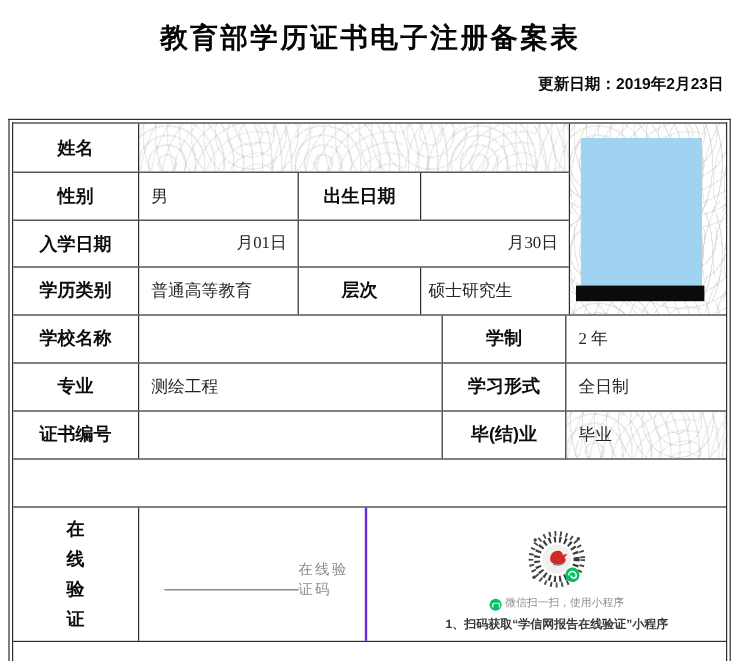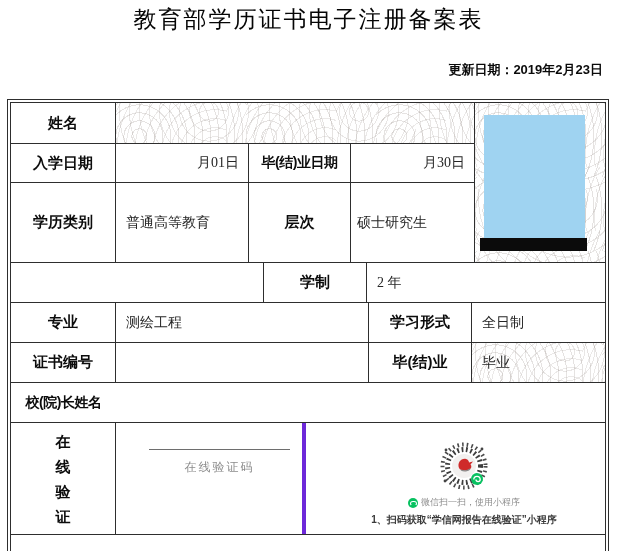--- a/index.html
+++ b/index.html
@@ -5,23 +5,23 @@
   * { margin:0; padding:0; box-sizing:border-box; }
   html,body { width:617px; height:551px; }
   body {
     background:#ffffff;
     font-family:"Liberation Sans", sans-serif;
     position:relative;
     overflow:hidden;
     color:#111;
   }
   .title {
-    position:absolute; top:4px; left:0; width:100%;
+    position:absolute; top:16px; left:0; width:100%;
     text-align:center;
-    font-size:23px; font-weight:normal; letter-spacing:2px;
+    font-size:23px; font-weight:bold; letter-spacing:2px;
     color:#050505;
   }
   .update-date {
     position:absolute; top:61px; right:14px;
     font-size:13px; font-weight:bold; color:#0a0a0a;
   }
   
   .table-outer {
     position:absolute; left:7px; top:99px; width:602px; height:452px;
     border-left:1px solid var(--line); border-right:1px solid var(--line); border-top:1px solid var(--line);
@@ -62,28 +62,28 @@
   .photo-cell { flex:1; position:relative; }
   .photo {
     position:absolute; left:9px; top:12px; width:101px; height:134px;
     background:var(--photo-blue);
   }
   .photo-bottom { position:absolute; left:-4px; right:-2px; bottom:-2px; height:13px; background:#0b0b0b; }
   
   .verify-row { height:112px; display:flex; border-bottom:1px solid var(--line);gap:21px; }
   .vlabel-cell { width:105px; flex:none; border-right:1px solid var(--line); display:flex; align-items:center; justify-content:center; }
   .vlabel { width:17px; word-break:break-all; line-height:25px; font-weight:bold; font-size:15px; text-align:center; color:#0c0c0c; }
-  .code-cell { width:169px; flex:none; border-right:4px solid #6d28d9; display:flex; flex-direction:column; align-items:center; justify-content:flex-start; }
+  .code-cell { width:169px; flex:none; border-right:2px solid #6d28d9; display:flex; flex-direction:row; align-items:center; justify-content:space-between; }
   .code-line { width:141px; border-top:1px solid #6e6e6e; margin-top:26px; }
   .code-caption { font-size:12px; color:var(--caption-gray); margin-top:9px; letter-spacing:2px; }
   .qr-cell { flex:1; display:flex; align-items:stretch; padding:0 6px 7px 2px; }
   .qr-group { display:flex; flex-direction:column; align-items:center; justify-content:flex-end; }
   .qr-group.left { flex:1.45; }
   .qr-group.right { flex:1; min-width:126px; }
-  .caption-line { display:flex; align-items:center; gap:3px; font-size:9px; color:var(--caption-gray); white-space:nowrap; }
+  .caption-line { display:flex; align-items:flex-end; gap:3px; font-size:9px; color:var(--caption-gray); white-space:nowrap; }
   .caption-line.pink { color:var(--caption-pink); }
   .step-text { font-size:10px; font-weight:bold; color:var(--step-text); white-space:nowrap; margin-top:4px; }
   .wicon { width:10px; height:10px; border-radius:50%; background:var(--accent-green); position:relative; flex:none; }
   .wicon::after {
     content:""; position:absolute; left:2px; top:3px; width:5px; height:3px;
     border:1px solid #fff; border-radius:50% / 60%; border-bottom-color:transparent;
   }
   .qr-svg { margin-bottom:5px; }
   .barcode {
     width:58px; height:13px; margin-bottom:9px; position:relative;
@@ -109,62 +109,67 @@
 
 <div class="table-outer">
   <div class="table-inner">
 
     <div class="top-block">
       <div class="top-left">
         <div class="row r1">
           <div class="cell label w-label">姓名</div>
           <div class="cell value flex1 guilloche"></div>
         </div>
+        <div class="row r2">
+          <div class="cell label w-label">性别</div>
+          <div class="cell value w-c2">男</div>
+          <div class="cell label w-c3">出生日期</div>
+          <div class="cell value flex1"></div>
+        </div>
         <div class="row r3">
           <div class="cell label w-label">入学日期</div>
           <div class="cell value right w-c2">月01日</div>
-          <div class="cell label small w-c3">毕(结)业日期</div>
           <div class="cell value right flex1">月30日</div>
         </div>
         <div class="row r4">
           <div class="cell label w-label">学历类别</div>
           <div class="cell value w-c2">普通高等教育</div>
           <div class="cell label w-c3">层次</div>
           <div class="cell value flex1" style="padding-left:6px;text-align:center;">硕士研究生</div>
         </div>
       </div>
       <div class="photo-cell guilloche">
         <div class="photo">
           <div class="photo-bottom"></div>
         </div>
       </div>
     </div>
 
     <div class="row h40">
+      <div class="cell label w-label">学校名称</div>
       <div class="cell value w-val"></div>
       <div class="cell label w-c3b">学制</div>
       <div class="cell value flex1">2 年</div>
     </div>
 
     <div class="row h40">
       <div class="cell label w-label">专业</div>
       <div class="cell value w-val">测绘工程</div>
       <div class="cell label w-c3b">学习形式</div>
       <div class="cell value flex1">全日制</div>
     </div>
 
     <div class="row h40">
       <div class="cell label w-label">证书编号</div>
       <div class="cell value w-val"></div>
       <div class="cell label w-c3b">毕(结)业</div>
       <div class="cell value flex1 guilloche">毕业</div>
     </div>
 
     <div class="row h40">
-      <div class="cell label small w-label">校(院)长姓名</div>
     </div>
 
     <div class="verify-row">
       <div class="vlabel-cell">
         <div class="vlabel">在线验证</div>
       </div>
       <div class="code-cell">
         <div class="code-line"></div>
         <div class="code-caption">在线验证码</div>
       </div>

